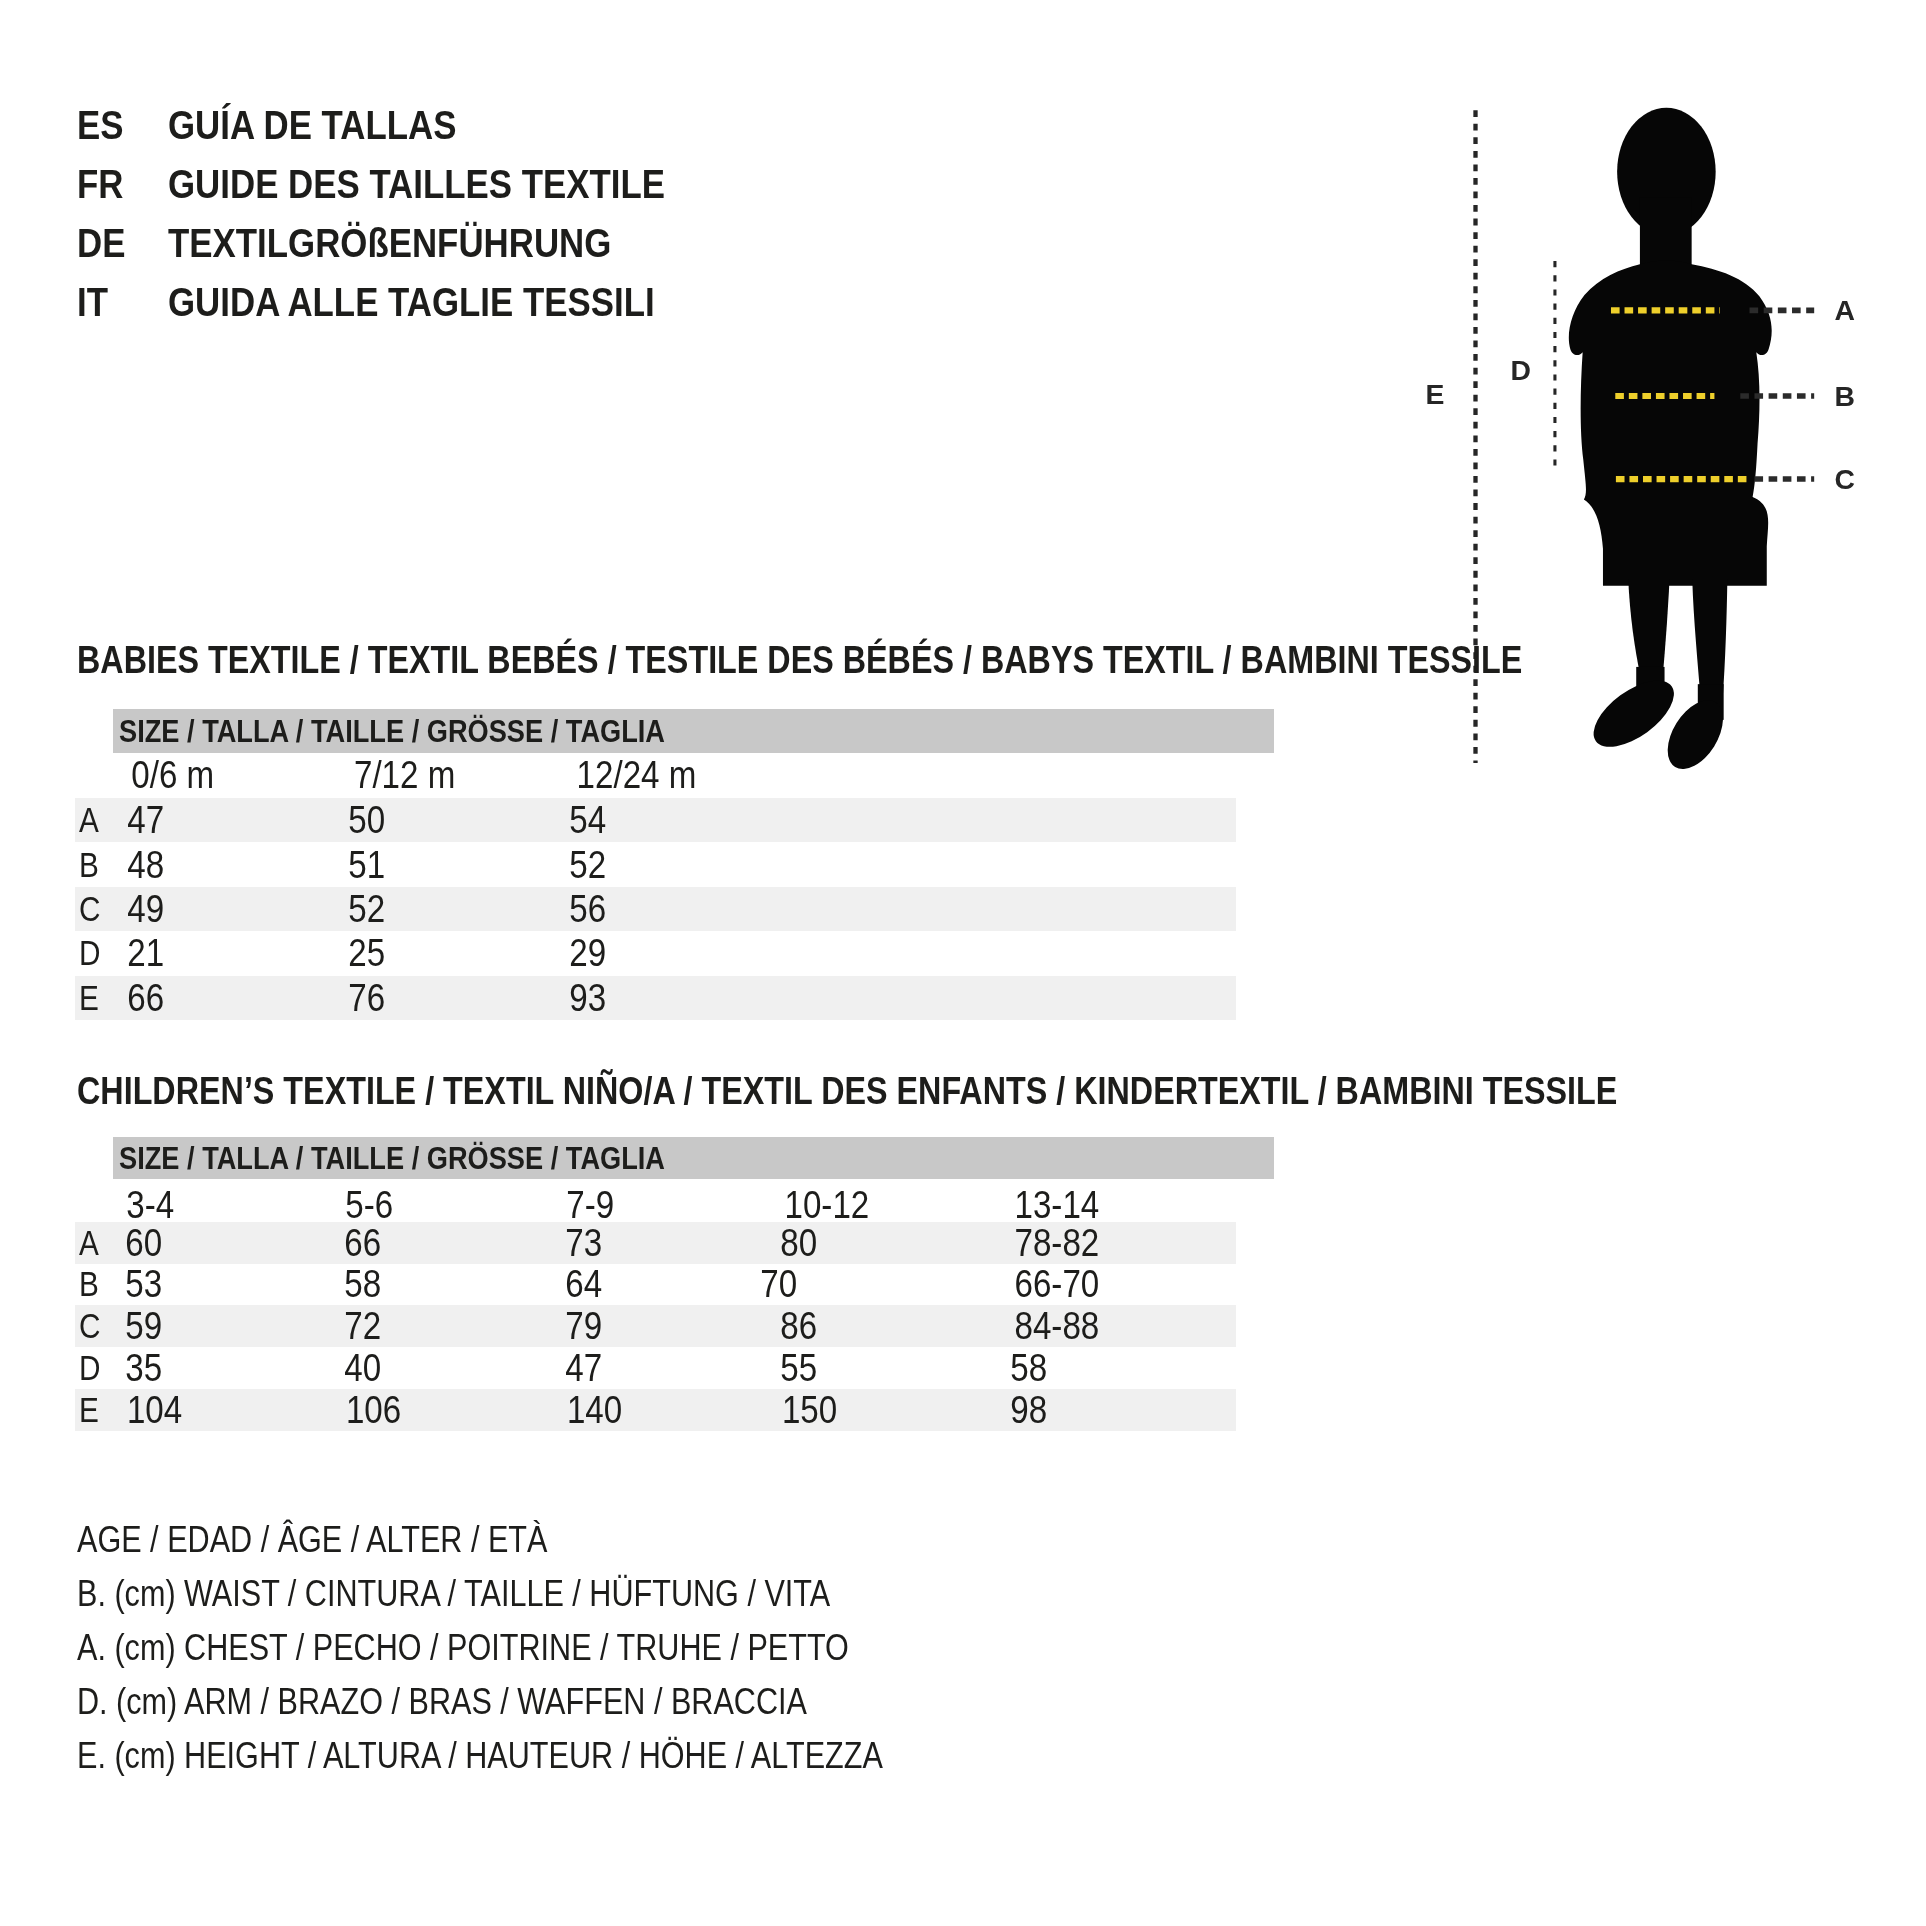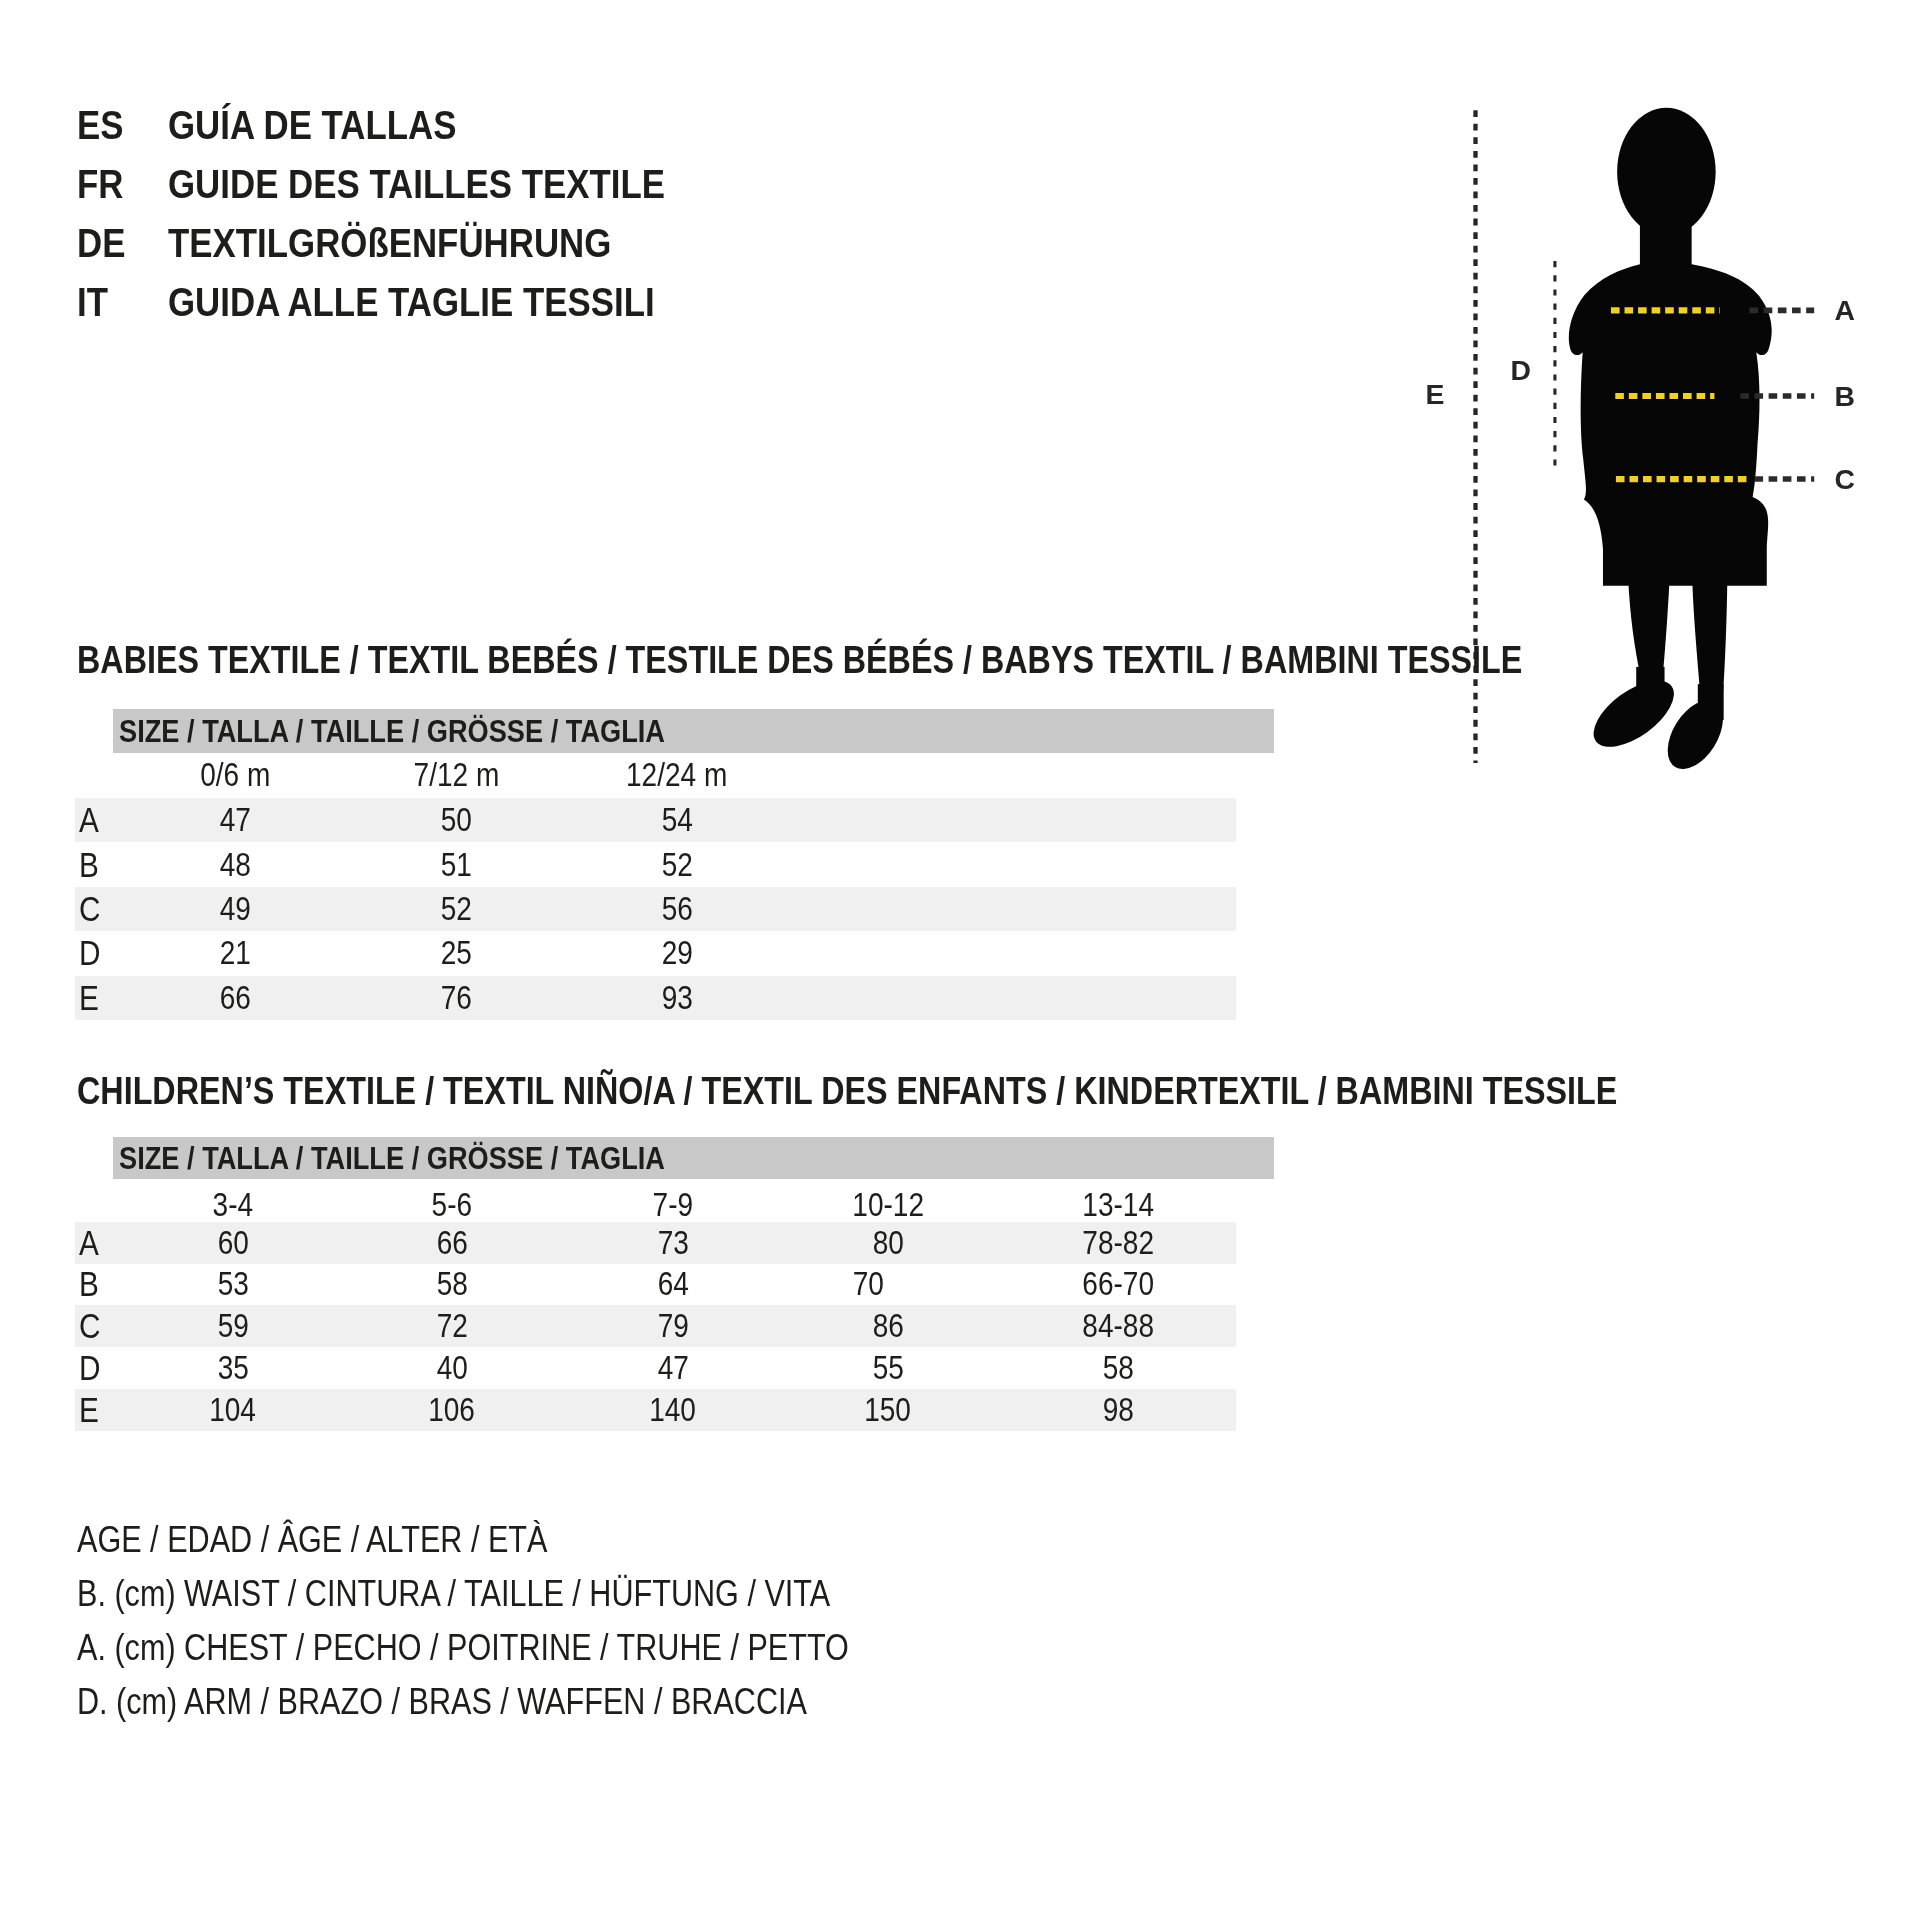--- a/index.html
+++ b/index.html
@@ -34,21 +34,21 @@
     display: flex; align-items: center;
     padding-left: 6.2px;
     margin-left: 38px;
   }
 
   
   .size-table { left: 75px; width: 1161px; }
   .t-row { position: absolute; left: 0; width: 1161px; }
   .t-row.striped { background: #f0f0f0; }
   .t-label { position: absolute; left: 4.3px; top: 50%; transform: translateY(-50%); font-size: 35px; }
-  .t-cell { position: absolute; top: 50%; transform: translateY(-50%); width: 222px; text-align: center; font-size: 33px; }
+  .t-cell { position: absolute; top: 50%; transform: translateY(-50%); width: 222px; text-align: left; font-size: 39px; }
   .t-head { font-size: 33px; }
 
   
   .legend-block { left: 77px; top: 1513px; }
   .legend-line { height: 54px; display: flex; align-items: center; font-size: 36px; }
 
   
   .figure-wrap { left: 1417px; top: 99px; width: 468px; height: 690px; }
   .figure-wrap svg { display: block; width: 468px; height: 690px; }
   .fig-label { font-size: 46px; font-weight: bold; fill: #262626; font-family: "Liberation Sans", "DejaVu Sans", sans-serif; }
@@ -247,14 +247,17 @@
     </div>
   <div class="legend-line">
       <span class="cond">B. (cm) WAIST / CINTURA / TAILLE / HÜFTUNG / VITA</span>
     </div>
   <div class="legend-line">
       <span class="cond">A. (cm) CHEST / PECHO / POITRINE / TRUHE / PETTO</span>
     </div>
   <div class="legend-line">
       <span class="cond">D. (cm) ARM / BRAZO / BRAS / WAFFEN / BRACCIA</span>
     </div>
+  <div class="legend-line">
+      <span class="cond">E. (cm) HEIGHT / ALTURA / HAUTEUR / HÖHE / ALTEZZA</span>
+    </div>
 </div>
 
 
 </body></html>

